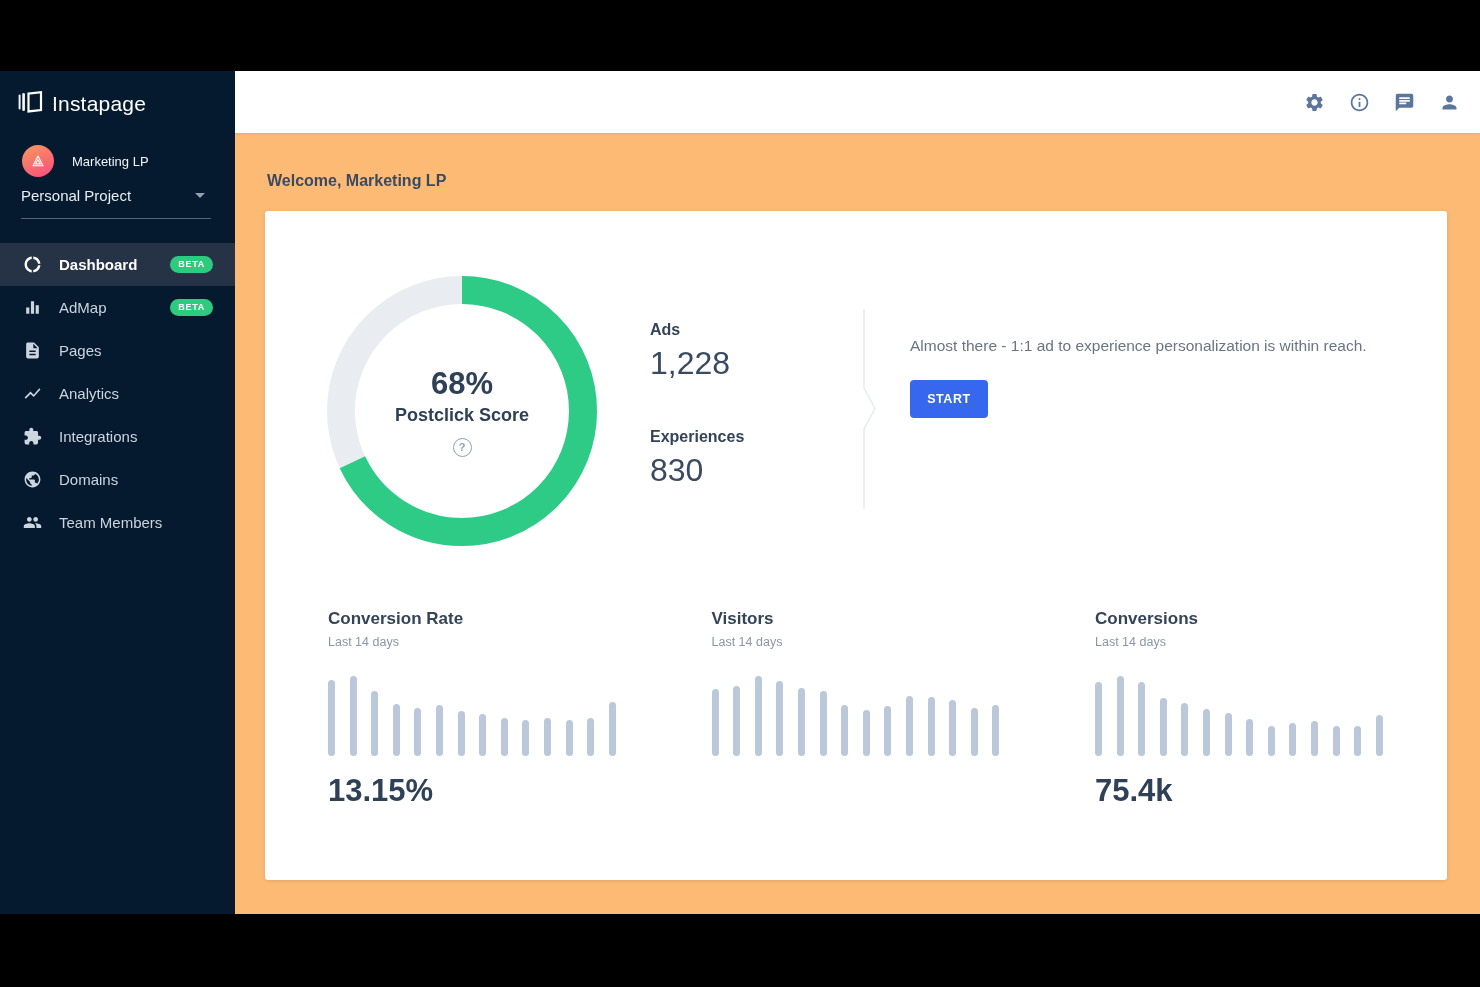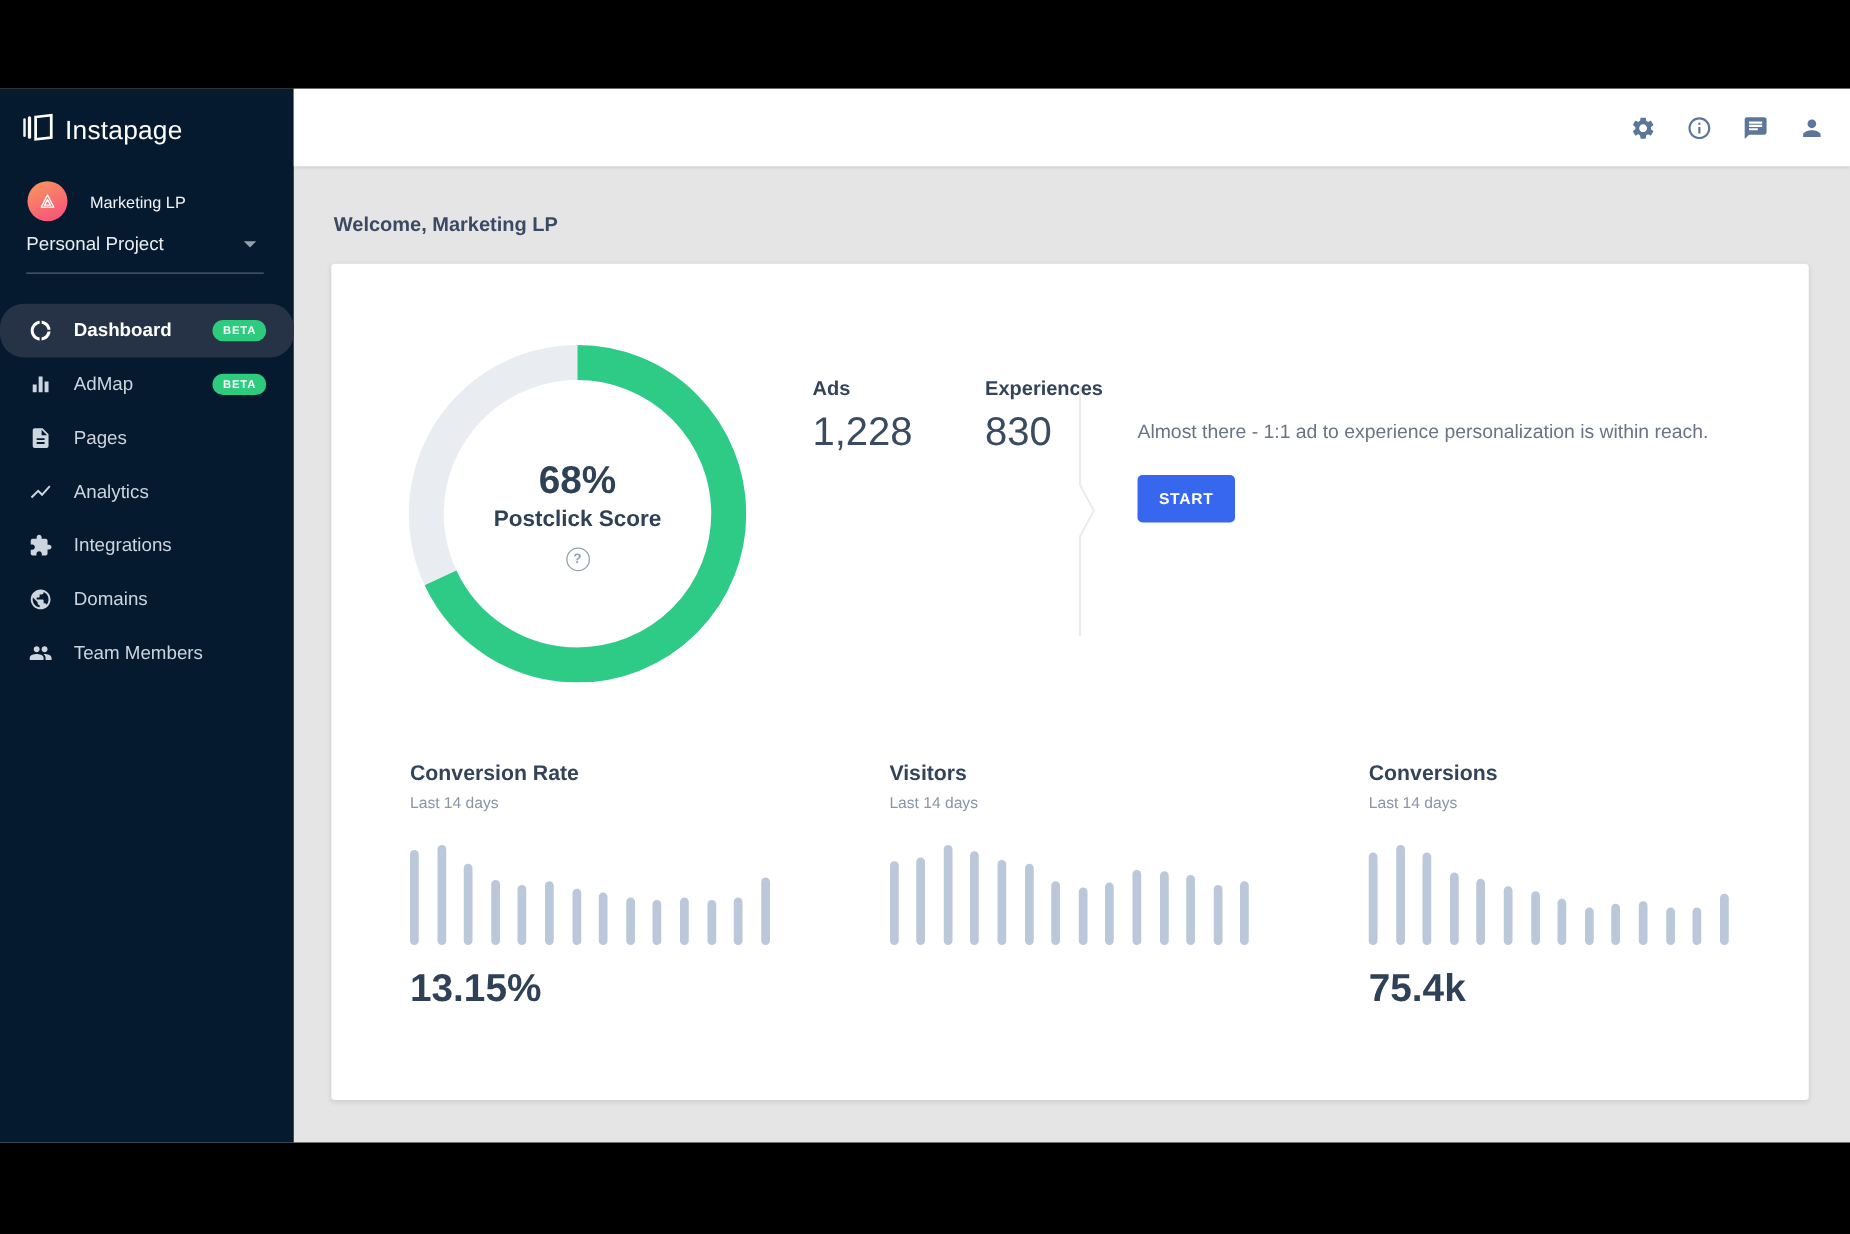--- a/index.html
+++ b/index.html
@@ -1,42 +1,42 @@
 <!DOCTYPE html>
 <html><head>
 <meta charset="utf-8">
 <style>
   html,body{margin:0;padding:0;background:#000;}
   body{width:1480px;height:987px;position:relative;overflow:hidden;
        font-family:"Liberation Sans",sans-serif;-webkit-font-smoothing:antialiased;}
   .letterbox{position:absolute;left:0;width:1480px;background:#000;}
   .letterbox.top{top:0;height:71px;}
   .letterbox.bottom{top:914px;height:73px;}
-  .app{position:absolute;top:71px;left:0;width:1480px;height:843px;background:#e5e5e5;}
+  .app{position:absolute;top:71px;left:0;width:1480px;height:843px;background:#fdba74;}
 
   
   .sidebar{position:absolute;top:0;left:0;width:235px;height:843px;background:#05192f;}
   .logo{position:absolute;top:18px;left:18px;display:flex;align-items:center;gap:8px;cursor:pointer;}
   .logo-text{color:#fff;font-size:21px;font-weight:500;letter-spacing:.2px;}
   .workspace{position:absolute;top:74px;left:22px;display:flex;align-items:center;gap:18px;cursor:pointer;}
   .avatar{width:32px;height:32px;border-radius:50%;background:linear-gradient(155deg,#f7925f 10%,#f9537b 90%);
           display:flex;align-items:center;justify-content:center;}
   .workspace-name{color:#f2f5f8;font-size:13px;font-weight:400;}
   .project{position:absolute;top:116px;left:21px;width:190px;display:flex;align-items:center;
            justify-content:space-between;cursor:pointer;padding-bottom:14px;
            border-bottom:1px solid rgba(255,255,255,.32);}
   .project-label{color:#e9edf2;font-size:15px;}
   .caret{width:0;height:0;border-left:5px solid transparent;border-right:5px solid transparent;
          border-top:5.5px solid #92a0b0;margin-right:6px;}
   nav{position:absolute;top:172px;left:0;width:235px;}
   .nav-item{height:43px;display:flex;align-items:center;padding:0 22px;cursor:pointer;}
   .nav-item .nav-icon{width:20px;height:20px;margin-right:17px;display:flex;align-items:center;justify-content:center;}
   .nav-icon svg{fill:#cdd5df;}
   .nav-label{color:#ccd4de;font-size:15px;flex:1;}
-  .nav-item.active{background:#263347;border-radius:19px;}
+  .nav-item.active{background:#263347;}
   .nav-item.active .nav-label{color:#fff;font-weight:700;}
   .nav-item.active .nav-icon svg{fill:#fff;}
   .beta-badge{background:#2dcb7e;color:#fff;font-size:9px;font-weight:700;letter-spacing:.7px;
               padding:4px 8px;border-radius:9px;line-height:1;}
 
   
   .topbar{position:absolute;top:0;left:235px;width:1245px;height:62px;background:#fff;
           box-shadow:0 1px 2px rgba(40,55,80,.10);display:flex;align-items:center;
           justify-content:flex-end;padding-right:0;box-sizing:border-box;}
   .topbar-icons{display:flex;align-items:center;gap:23px;margin-right:20px;}
@@ -53,21 +53,21 @@
   .donut{position:absolute;top:65px;left:62px;width:270px;height:270px;}
   .donut-center{position:absolute;inset:0;display:flex;flex-direction:column;align-items:center;
                 justify-content:center;text-align:right;}
   .score{font-size:31px;font-weight:700;color:#2e4156;}
   .score-label{font-size:18px;font-weight:700;color:#2e4156;margin-top:3px;}
   .help{margin-top:12px;width:17px;height:17px;border:1.5px solid #8fa0b4;border-radius:50%;
         color:#8fa0b4;font-size:11px;font-weight:700;display:flex;align-items:center;
         justify-content:center;cursor:pointer;}
 
   
-  .stats{position:absolute;top:92px;left:385px;display:flex;flex-direction:row;gap:58px;}
+  .stats{position:absolute;top:110px;left:385px;display:flex;flex-direction:column;gap:46px;}
   .stat-label{font-size:16px;font-weight:700;color:#344458;}
   .stat-value{font-size:32px;color:#3a4b61;margin-top:6px;}
 
   
   .divider{position:absolute;top:98px;left:598px;}
 
   
   .cta{position:absolute;top:104px;left:645px;width:470px;}
   .cta-title{font-size:17px;font-weight:700;color:#344458;}
   .cta-body{font-size:15.5px;color:#697484;line-height:29px;margin-top:16px;}

